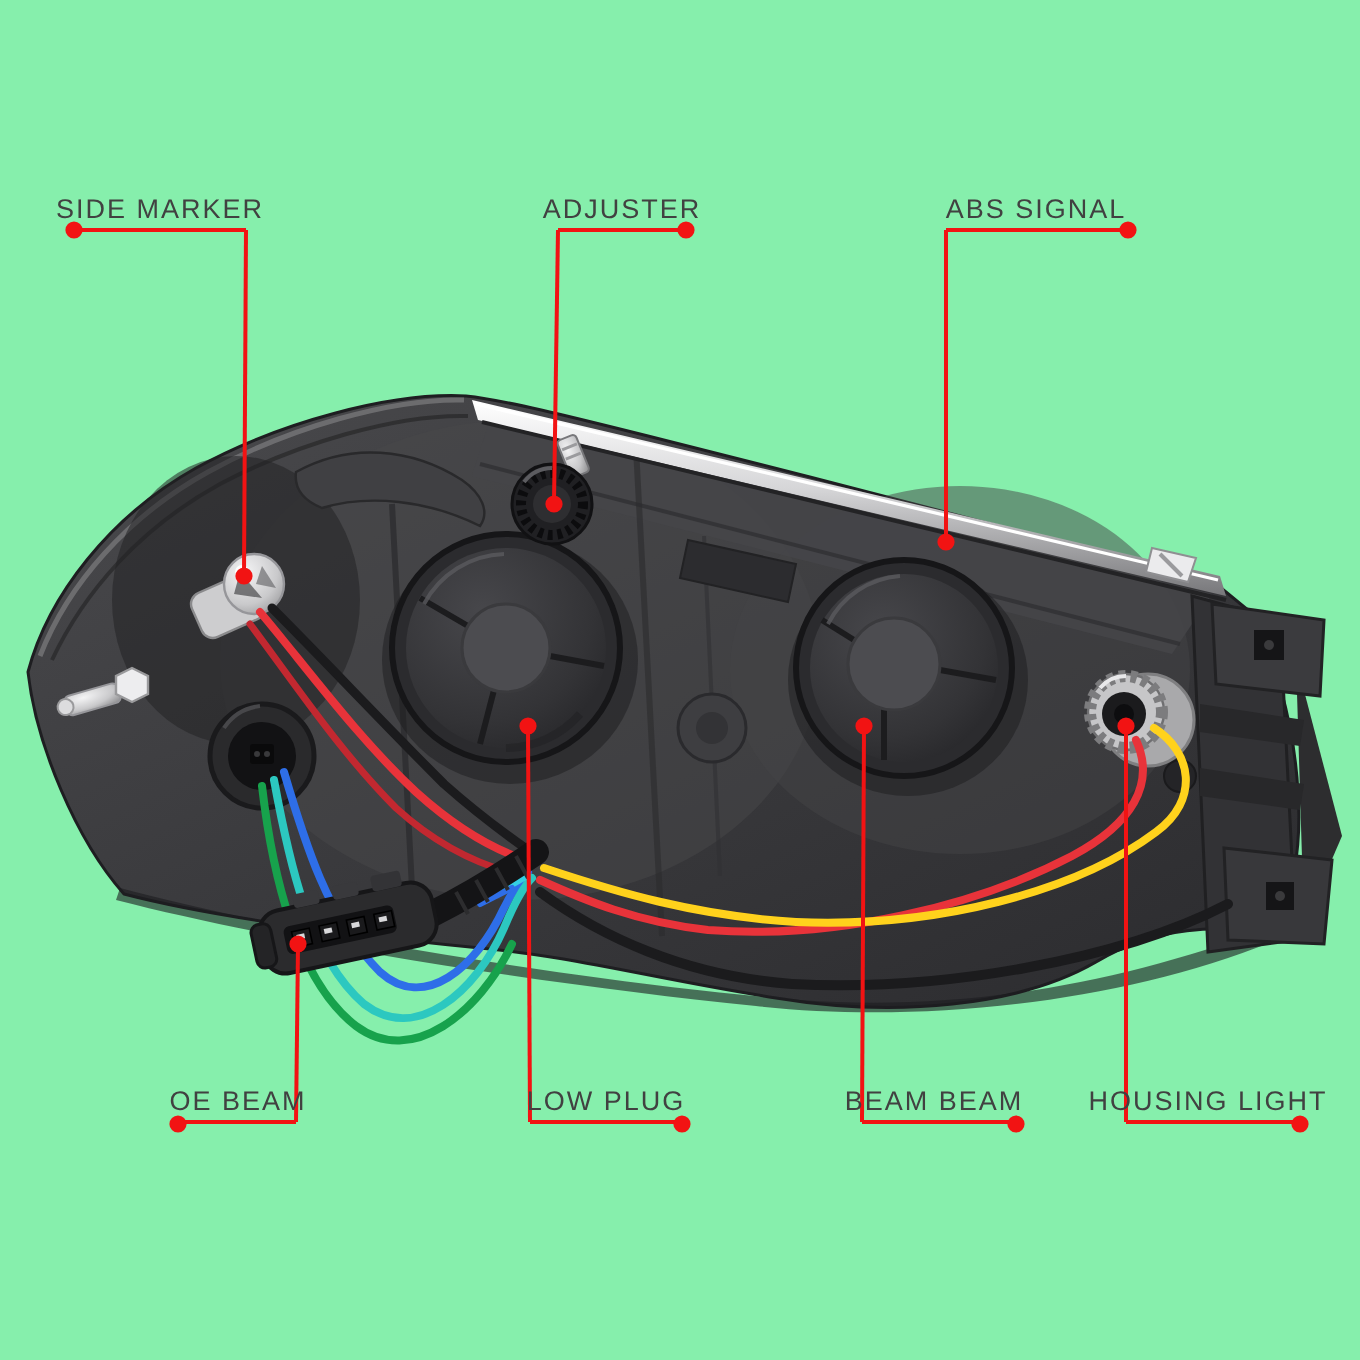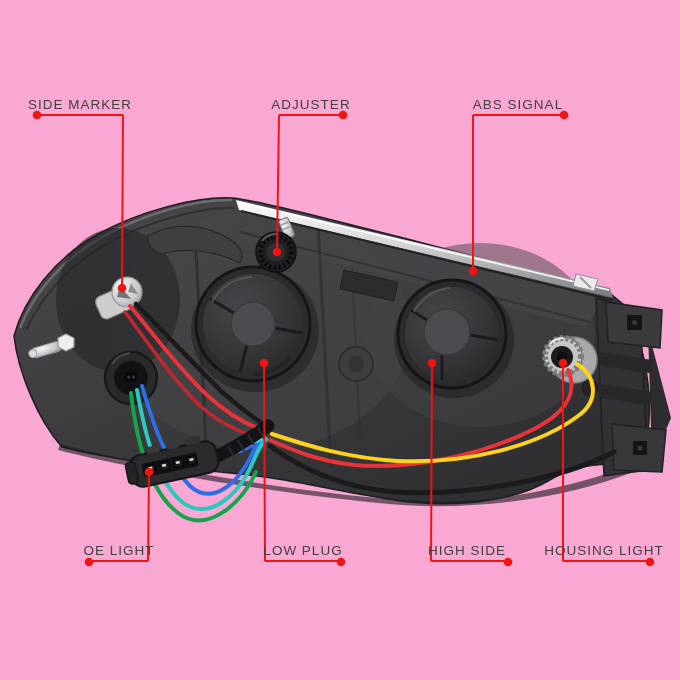--- a/index.html
+++ b/index.html
@@ -1,17 +1,17 @@
 <!DOCTYPE html>
 <html><head>
 <meta charset="utf-8">
 <style>
   html,body{margin:0;padding:0;background:#ffffff;}
   .stage{
-    position:relative;width:680px;height:680px;background:#f9a8d4;overflow:hidden;
+    position:relative;width:680px;height:680px;background:#86efac;overflow:hidden;
     font-family:"Liberation Sans", sans-serif;
   }
   .stage svg{position:absolute;left:0;top:0;}
   .callout-label{
     position:absolute;
     transform:translateX(-50%);
     font-size:13.5px;
     line-height:14px;
     letter-spacing:1px;
     color:#414141;
@@ -266,18 +266,18 @@
       <line x1="563" y1="561" x2="563" y2="364"></line>
       <circle cx="650" cy="562" r="4.3" stroke="none"></circle>
       <circle cx="563" cy="363" r="4.3" stroke="none"></circle>
     </g>
   </g>
 </svg>
 
 <div class="callout-label" style="left:80px;  top:98px">SIDE MARKER</div>
 <div class="callout-label" style="left:311px; top:98px">ADJUSTER</div>
 <div class="callout-label" style="left:518px; top:98px">ABS SIGNAL</div>
-<div class="callout-label" style="left:119px; top:544px">OE LIGHT</div>
+<div class="callout-label" style="left:119px; top:544px">OE BEAM</div>
 <div class="callout-label" style="left:303px; top:544px">LOW PLUG</div>
-<div class="callout-label" style="left:467px; top:544px">HIGH SIDE</div>
+<div class="callout-label" style="left:467px; top:544px">BEAM BEAM</div>
 <div class="callout-label" style="left:604px; top:544px">HOUSING LIGHT</div>
 
 </div>
 
 </body></html>

